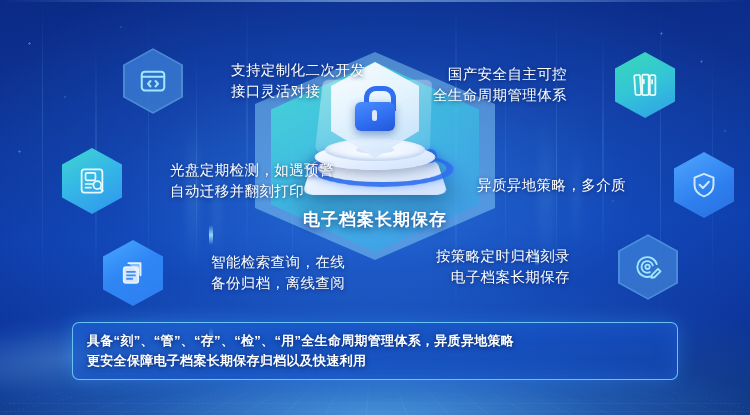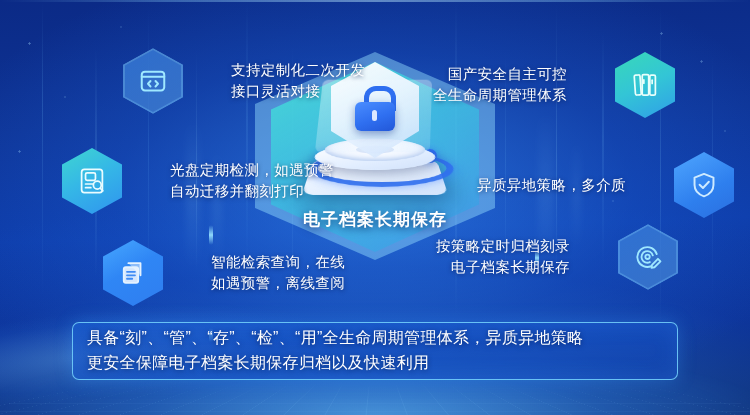--- a/index.html
+++ b/index.html
@@ -253,21 +253,21 @@
   #banner{
     position:absolute;left:72px;top:322px;width:606px;height:58px;
     border:1.5px solid rgba(120,215,255,.85);
     border-radius:7px;
     background:linear-gradient(175deg,rgba(22,88,205,.62) 0%,rgba(18,70,185,.55) 100%);
     box-shadow:0 0 18px rgba(60,160,255,.30), inset 0 0 22px rgba(60,150,255,.18);
     display:flex;flex-direction:column;justify-content:center;
     padding:0 14px;box-sizing:border-box;
   }
   #banner .line{
-    color:#ffffff;font-size:16px;line-height:1.55;font-weight:400;letter-spacing:.3px;
+    color:#ffffff;font-size:13px;line-height:1.55;font-weight:700;letter-spacing:.3px;
     text-shadow:0 1px 5px rgba(0,25,80,.8);white-space:nowrap;
   }
 </style>
 </head>
 <body>
 
 <div id="stage">
 
   <div class="glowline"></div>
   <div class="vstreaks"></div>
@@ -349,21 +349,21 @@
           <path d="M9 4.5h10.5v10.5" fill="rgba(255,255,255,.45)"></path>
           <rect x="5" y="8" width="12.5" height="13.5" rx="1.8" fill="rgba(255,255,255,.8)" stroke="#e4f2ff"></rect>
           <line x1="7.8" y1="12" x2="14.7" y2="12" stroke="#3f8bf5"></line>
           <line x1="7.8" y1="15" x2="14.7" y2="15" stroke="#3f8bf5"></line>
           <line x1="7.8" y1="18" x2="12.3" y2="18" stroke="#3f8bf5"></line>
         </svg>
       </div>
     </div>
     <div class="txt">
       <div>智能检索查询，在线</div>
-      <div>如遇预警，离线查阅</div>
+      <div>备份归档，离线查阅</div>
     </div>
   </div>
 
   <div class="item right" style="right:75px;top:52px;">
     <div class="hex grad-teal">
       <div class="inner">
         <svg viewBox="0 0 26 26" fill="none" stroke="#e9fffb" stroke-width="1.5" stroke-linecap="round" stroke-linejoin="round">
           <rect x="4.2" y="4.4" width="5" height="17.2" rx="1.2" transform="rotate(-4 6.7 13)"></rect>
           <rect x="10.6" y="4" width="5.6" height="17.8" rx="1.2"></rect>
           <rect x="17.2" y="4.4" width="4.8" height="17.4" rx="1.2"></rect>
@@ -385,21 +385,21 @@
           <path d="M13 3.4 L21.2 6.6 V13 c0 5.2 -3.6 8.2 -8.2 9.8 C8.4 21.2 4.8 18.2 4.8 13 V6.6 Z"></path>
           <polyline points="9.2 12.8 12.1 15.6 17.2 10.2"></polyline>
         </svg>
       </div>
     </div>
     <div class="txt">
       <div>异质异地策略，多介质</div>
     </div>
   </div>
 
-  <div class="item right" style="right:72px;top:224px;">
+  <div class="item right" style="right:72px;top:234px;">
     <div class="hex outline">
       <div class="ring"></div>
       <div class="inner">
         <svg viewBox="0 0 26 26" fill="none" stroke="#9fe8ff" stroke-width="1.6" stroke-linecap="round" stroke-linejoin="round">
           <path d="M20.6 10.5 A8.6 8.6 0 1 0 15.8 20.9"></path>
           <path d="M17.2 11.6 A5 5 0 1 0 14.6 17.4"></path>
           <circle cx="12.6" cy="12.8" r="1.9"></circle>
           <path d="M21.6 14.6 l2.2 2.2 -5.2 5.1 -2.6 .5 .5 -2.6 Z"></path>
         </svg>
       </div>

